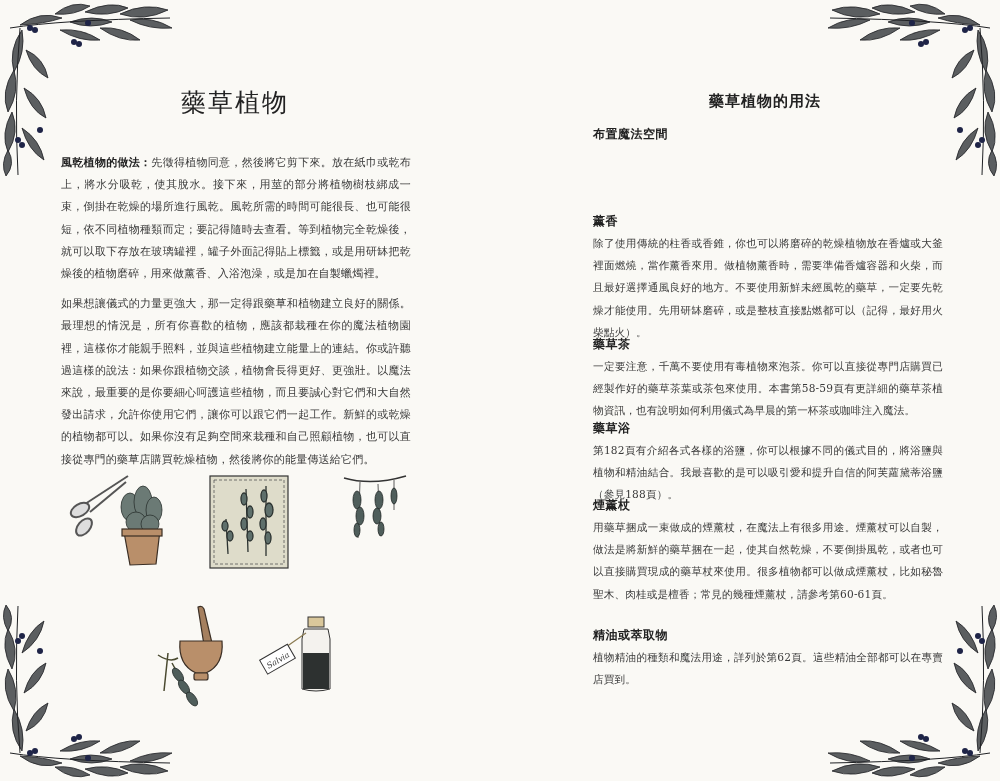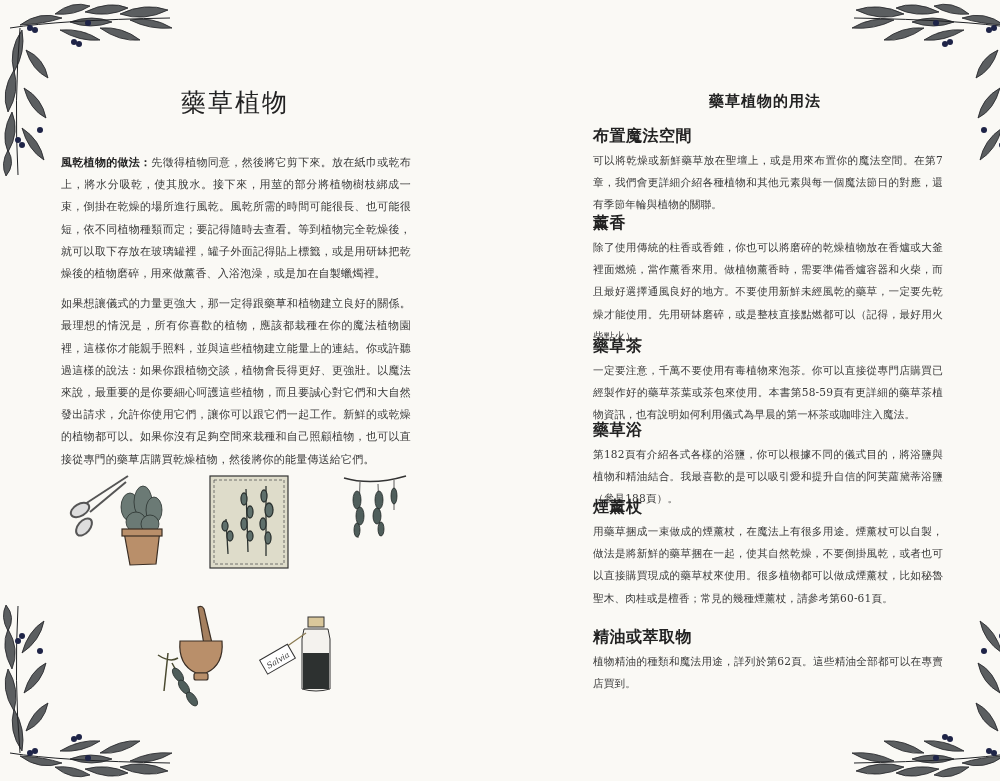--- a/index.html
+++ b/index.html
@@ -3,21 +3,21 @@
 <meta charset="utf-8">
 <style>
   html, body { margin:0; padding:0; }
   body {
     width:1000px; height:781px; position:relative; overflow:hidden;
     background:#faf9f5;
     font-family:"DejaVu Serif","Liberation Serif",serif;
     color:#2a2a2a;
   }
   .spread { position:absolute; inset:0; }
-  .page { position:absolute; top:0; height:781px;padding-left:24px; }
+  .page { position:absolute; top:0; height:781px; }
   .page-left { left:0; width:500px; }
   .page-right { left:500px; width:500px; }
 
   .corner { position:absolute; width:180px; height:180px; }
   .corner svg { width:100%; height:100%; display:block; }
   .corner-tl { left:0; top:0; }
   .corner-tr { right:0; top:0; transform:scaleX(-1); }
   .corner-bl { left:0; bottom:0; transform:scaleY(-1); }
   .corner-br { right:0; bottom:0; transform:scale(-1,-1); }
 
@@ -43,21 +43,21 @@
   .illus { position:absolute; }
   .illus svg { width:100%; height:100%; display:block; }
 
   .right-title {
     position:absolute; left:590px; width:350px; top:92px; text-align:center;
     font-size:15px; color:#222; margin:0; letter-spacing:1px;
   }
   .section { position:absolute; left:593px; width:350px; }
   .section h3 {
     margin:0 0 2px 0; font-family:"DejaVu Sans","Liberation Sans",sans-serif;
-    font-size:16px; font-weight:bold; color:#222; letter-spacing:0.5px;
+    font-size:12px; font-weight:bold; color:#222; letter-spacing:0.5px;
   }
   .section p {
     margin:0; font-size:10.6px; line-height:22.2px; color:#3a3a3a; text-align:justify;
     letter-spacing:0.15px;
   }
 </style>
 </head>
 <body>
 
 <div class="spread">
@@ -184,21 +184,20 @@
       <svg viewBox="0 0 180 180">
           <use href="#vine"></use>
         </svg>
     </div>
   </div>
 
   <h2 class="right-title">藥草植物的用法</h2>
 
   <div class="section" style="top:126px;">
     <h3>布置魔法空間</h3>
-    <p>可以將乾燥或新鮮藥草放在聖壇上，或是用來布置你的魔法空間。在第7章，我們會更詳細介紹各種植物和其他元素與每一個魔法節日的對應，還有季節年輪與植物的關聯。</p>
   </div>
   <div class="section" style="top:213px;">
     <h3>薰香</h3>
     <p>除了使用傳統的柱香或香錐，你也可以將磨碎的乾燥植物放在香爐或大釜裡面燃燒，當作薰香來用。做植物薰香時，需要準備香爐容器和火柴，而且最好選擇通風良好的地方。不要使用新鮮未經風乾的藥草，一定要先乾燥才能使用。先用研缽磨碎，或是整枝直接點燃都可以（記得，最好用火柴點火）。</p>
   </div>
   <div class="section" style="top:336px;">
     <h3>藥草茶</h3>
     <p>一定要注意，千萬不要使用有毒植物來泡茶。你可以直接從專門店購買已經製作好的藥草茶葉或茶包來使用。本書第58-59頁有更詳細的藥草茶植物資訊，也有說明如何利用儀式為早晨的第一杯茶或咖啡注入魔法。</p>
   </div>
   <div class="section" style="top:420px;">

